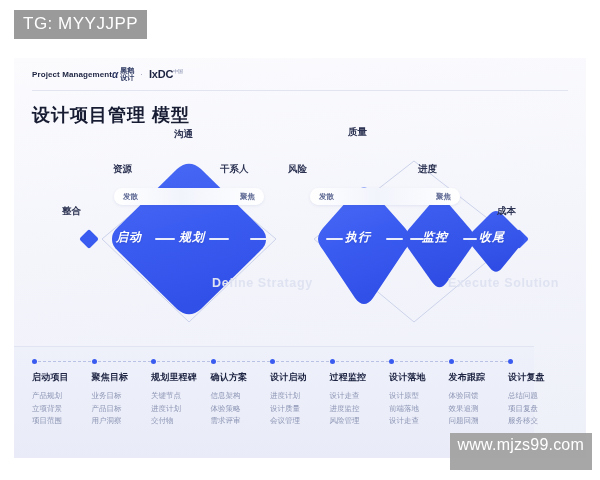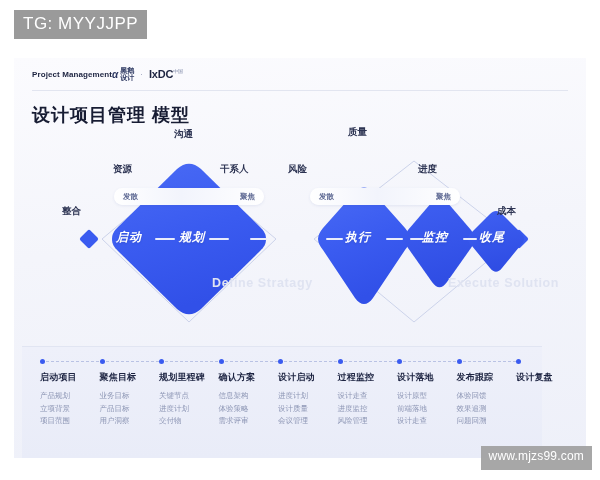--- a/index.html
+++ b/index.html
@@ -82,21 +82,21 @@
     box-shadow: 0 1px 3px rgba(60,80,160,.10);
     display:flex; align-items:center; justify-content:space-between;
     padding: 0 9px; 
     gap: 8px;
   }
   .pill span { font-size: 7px; color:#5b6punkt; }
   .pill .pl { font-size: 7.5px; color:#5f6a94; font-weight:bold; }
 
   
   .table-zone {
-    position: absolute; left: 8px; bottom: 0; width: 520px; height: 112px;
+    position: absolute; left: 0; bottom: 0; width: 520px; height: 112px;
     background: linear-gradient(180deg,#eef0fa 0%, #e9ecf8 100%);
     border-top: 1px solid #e1e5f2;
   }
   .cols { position:absolute; left: 18px; top: 12px; width: 536px;
           display: flex; }
   .col { width: 59.5px; position: relative; }
   .col .dot {
     width: 5px; height: 5px; border-radius: 50%; background:#3a5bf0;
     position: relative; z-index: 2;
   }
@@ -110,21 +110,21 @@
   }
   .col ul { list-style:none; margin-top: 6px; }
   .col li {
     font-size: 7.5px; color:#8c95b4; line-height: 12.5px; white-space: nowrap;
   }
 
   
   .watermark {
     position:absolute; right: 8px; bottom: 10px;
     background: rgba(160,160,160,.92); color:#fff;
-    font-size: 12px; padding: 3px 8px 7px 8px; letter-spacing: .2px;
+    font-size: 16px; padding: 3px 8px 16px 8px; letter-spacing: .2px;
   }
 </style>
 </head>
 <body>
 
 <div id="stage">
 
   <div class="tg-tag">TG: MYYJJPP</div>
 
   <div class="slide">
@@ -317,19 +317,24 @@
             <h4>发布跟踪</h4>
             <ul>
               <li>体验回馈</li>
               <li>效果追测</li>
               <li>问题回溯</li>
             </ul>
           </div>
           <div class="col">
             <div class="dot"></div>
             <h4>设计复盘</h4>
+            <ul>
+              <li>总结问题</li>
+              <li>项目复盘</li>
+              <li>服务移交</li>
+            </ul>
           </div>
         </div>
     </div>
   </div>
 
   <div class="watermark">www.mjzs99.com</div>
 </div>
 
 </body></html>

